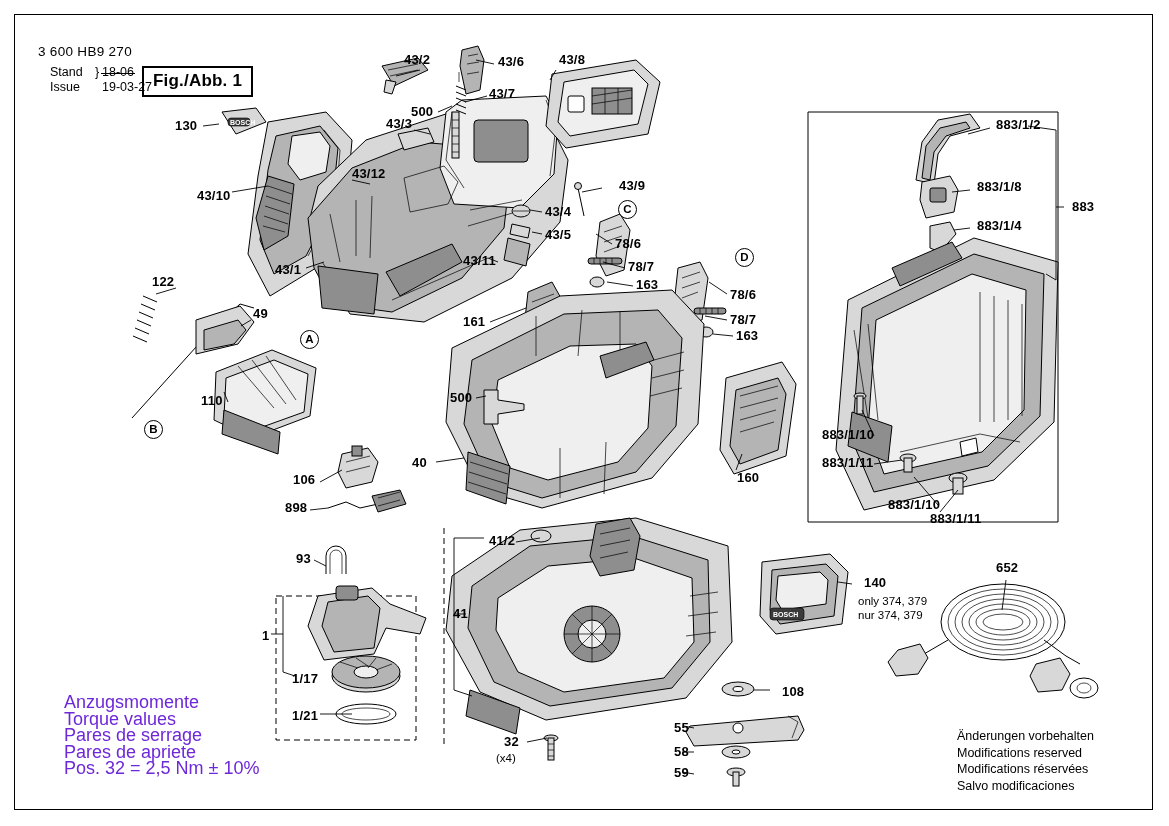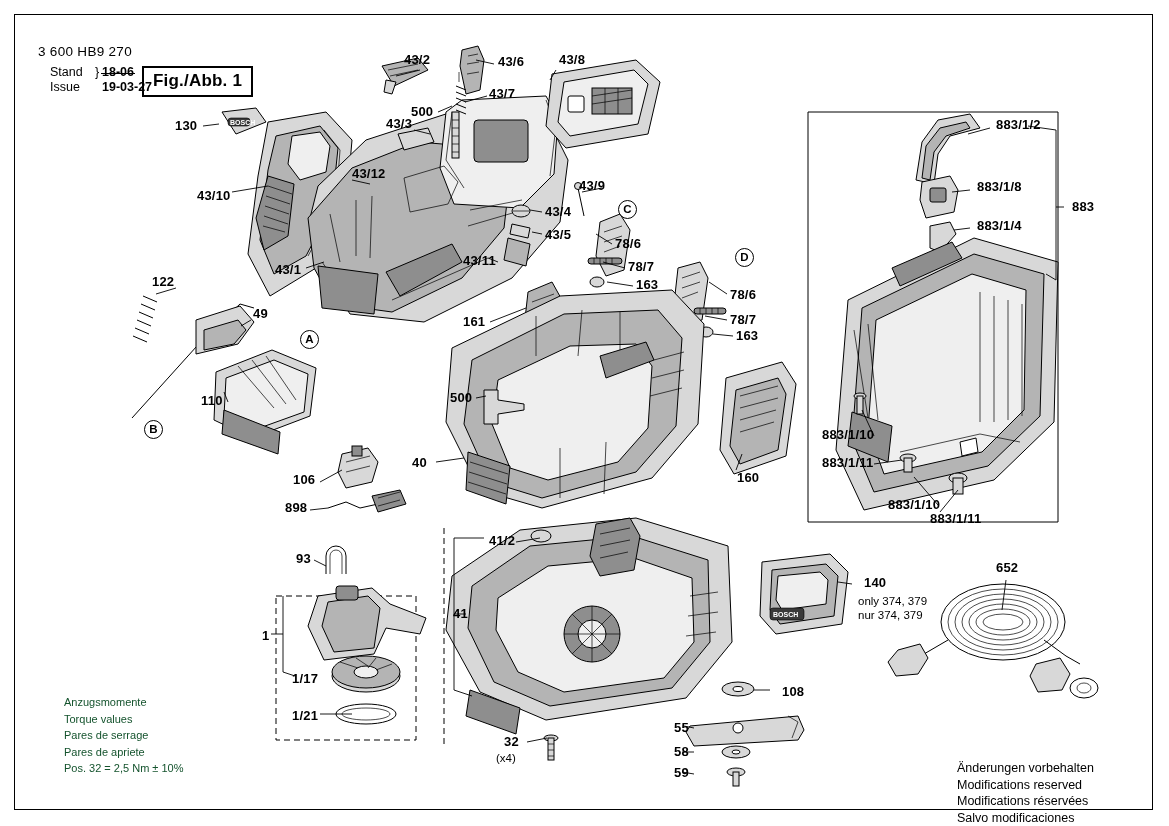--- a/index.html
+++ b/index.html
@@ -53,21 +53,20 @@
     display: inline-block;
     margin-left: 12px;
   }
   .hdr-rows .brace {
     width: 10px;
     display: inline-block;
     text-align: center;
   }
   .hdr-rows .val {
     display: inline-block;
-    font-weight: bold;
   }
   .strike {
     position: relative;
   }
   .strike:after {
     content: "";
     position: absolute;
     left: -1px;
     right: -1px;
     top: 52%;
@@ -81,32 +80,31 @@
     padding: 3px 9px 4px 9px;
     font-size: 17px;
     font-weight: bold;
     letter-spacing: 0.2px;
   }
   
   .torque {
     position: absolute;
     left: 64px;
     top: 694px;
-    font-size: 11px;
+    font-size: 18px;
     line-height: 16.5px;
-    color: #14532d;
+    color: #6d28d9;
   }
   .mods {
     position: absolute;
     left: 957px;
     top: 728px;
     font-size: 12.5px;
     line-height: 16.5px;
     color: #000;
-    margin-top: 32px;
   }
   
   .lbl-txt {
     position: absolute;
     font-size: 13px;
     font-weight: bold;
     color: #000;
     white-space: nowrap;
     letter-spacing: 0.2px;
   }
@@ -515,21 +513,21 @@
   <div class="lbl-txt" style="left:175px;top:118px">130</div>
   <div class="lbl-txt" style="left:197px;top:188px">43/10</div>
   <div class="lbl-txt" style="left:352px;top:166px">43/12</div>
   <div class="lbl-txt" style="left:275px;top:262px">43/1</div>
   <div class="lbl-txt" style="left:386px;top:116px">43/3</div>
   <div class="lbl-txt" style="left:404px;top:52px">43/2</div>
   <div class="lbl-txt" style="left:411px;top:104px">500</div>
   <div class="lbl-txt" style="left:489px;top:86px">43/7</div>
   <div class="lbl-txt" style="left:498px;top:54px">43/6</div>
   <div class="lbl-txt" style="left:559px;top:52px">43/8</div>
-  <div class="lbl-txt" style="left:579px;top:178px">43/9</div>
+  <div class="lbl-txt" style="left:619px;top:178px">43/9</div>
   <div class="lbl-txt" style="left:545px;top:204px">43/4</div>
   <div class="lbl-txt" style="left:545px;top:227px">43/5</div>
   <div class="lbl-txt" style="left:463px;top:253px">43/11</div>
   <div class="lbl-txt" style="left:615px;top:236px">78/6</div>
   <div class="lbl-txt" style="left:628px;top:259px">78/7</div>
   <div class="lbl-txt" style="left:636px;top:277px">163</div>
   <div class="lbl-txt" style="left:730px;top:287px">78/6</div>
   <div class="lbl-txt" style="left:730px;top:312px">78/7</div>
   <div class="lbl-txt" style="left:736px;top:328px">163</div>
   <div class="lbl-txt" style="left:463px;top:314px">161</div>

